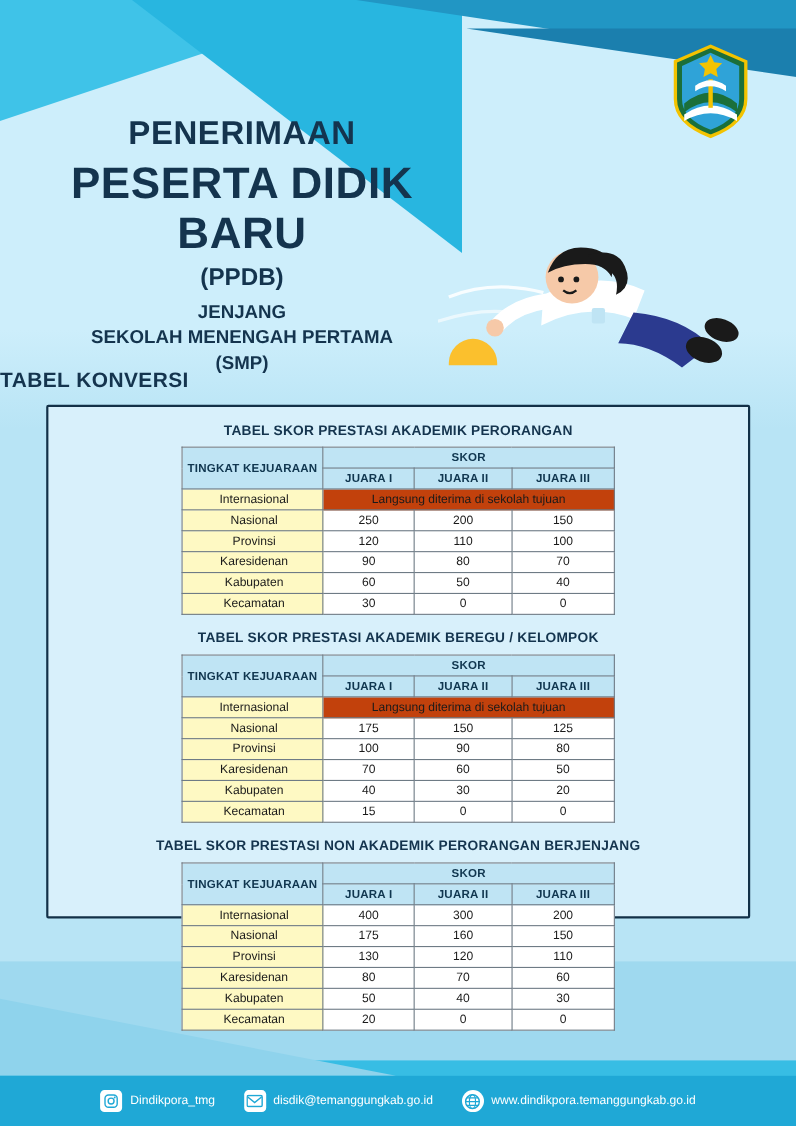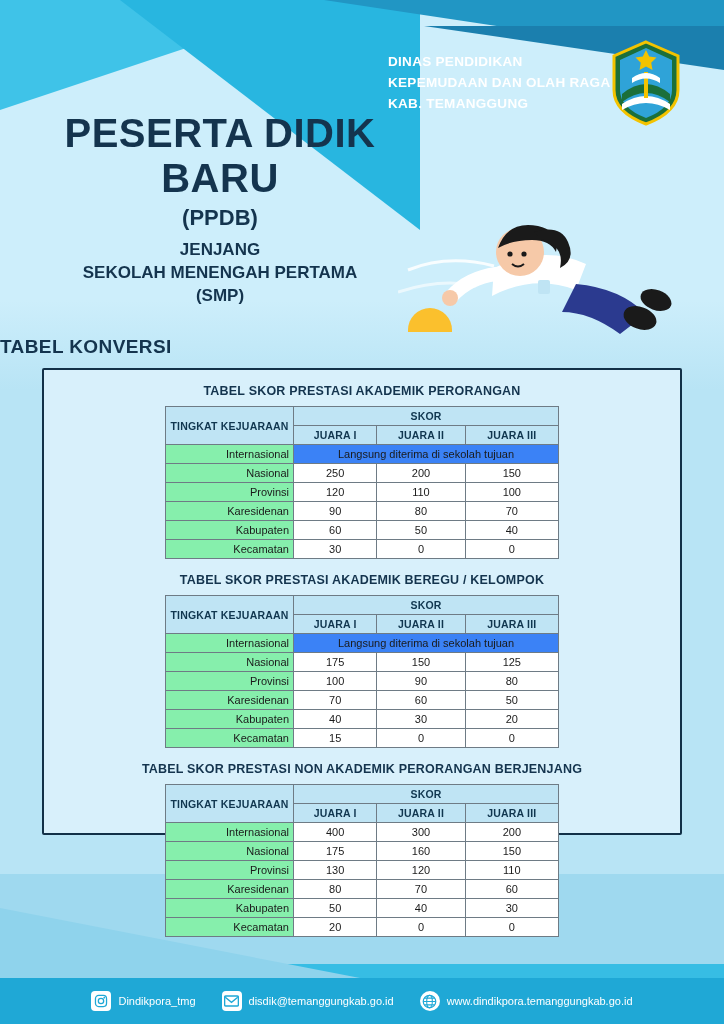--- a/index.html
+++ b/index.html
@@ -111,23 +111,23 @@
     border: 1px solid #6e7b85;
     padding: 3px 4px;
     text-align: center;
     height: 19px;
   }
   table.score thead th {
     background: #bfe4f4; font-weight: bold; font-size: 10.5px;
     color: #10364f; letter-spacing: 0.2px;
   }
   table.score td.rowlabel {
-    text-align: right; padding-left: 7px; width: 128px; background:#86efac;
-  }
-  table.score td.full { background: #3b82f6; margin-top: 40px; }
+    text-align: center; padding-left: 7px; width: 128px; background:#fef9c3;
+  }
+  table.score td.full { background: #c2410c; margin-top: 40px; }
   .th-tingkat { width: 128px; }
 
   
   .footer {
     position: absolute; bottom: 0; left: 0; width: 724px; height: 46px;
     display: flex; align-items: center; justify-content: center; gap: 26px;
     color: #ffffff; font-size: 11px; text-align: right;
   }
   .fitem { display: flex; align-items: center; gap: 7px; }
   .ficon {
@@ -147,37 +147,33 @@
   <div class="bg-cyan-wedge"></div>
   <div class="bg-cyan-wedge2"></div>
   <div class="bg-teal-right"></div>
   <div class="bg-dark-right"></div>
   <div class="bg-mid"></div>
   <div class="bg-bottom"></div>
   <div class="bg-bottom2"></div>
   <div class="bg-diag-bl"></div>
   <div class="bg-footerbar"></div>
 
-  <div class="dinas">
-    <div>DINAS PENDIDIKAN</div>
-    <div>KEPEMUDAAN DAN OLAH RAGA</div>
-    <div>KAB. TEMANGGUNG</div>
-  </div>
 
   <svg class="logo" viewBox="0 0 72 86">
     <path d="M36 2 L68 16 L68 50 Q68 72 36 84 Q4 72 4 50 L4 16 Z" fill="#1b6f3a" stroke="#f3c300" stroke-width="3"></path>
     <path d="M36 8 L62 20 L62 50 Q62 68 36 78 Q10 68 10 50 L10 20 Z" fill="#2fa3d8"></path>
     <path d="M36 10 l3.2 6.6 7.3 1-5.3 5.1 1.3 7.2L36 26.5l-6.5 3.4 1.3-7.2-5.3-5.1 7.3-1z" fill="#f3c300"></path>
     <path d="M12 54 q24 -20 48 0 l0 8 q-24 -18 -48 0 z" fill="#1b6f3a"></path>
     <path d="M12 64 q24 -16 48 0 l0 6 q-24 -14 -48 0 z" fill="#ffffff"></path>
     <rect x="34" y="32" width="4" height="26" fill="#f3c300"></rect>
     <path d="M22 38 q14 -10 28 0 l0 5 q-14 -9 -28 0 z" fill="#ffffff"></path>
   </svg>
 
   <div class="title-block">
+    <div class="title-1">PENERIMAAN</div>
     <div class="title-2">PESERTA DIDIK BARU</div>
     <div class="title-3">(PPDB)</div>
     <div class="subtitle">
       <div>JENJANG</div>
       <div>SEKOLAH MENENGAH PERTAMA</div>
       <div>(SMP)</div>
     </div>
   </div>
 
   <svg class="illus" viewBox="0 0 300 130">

